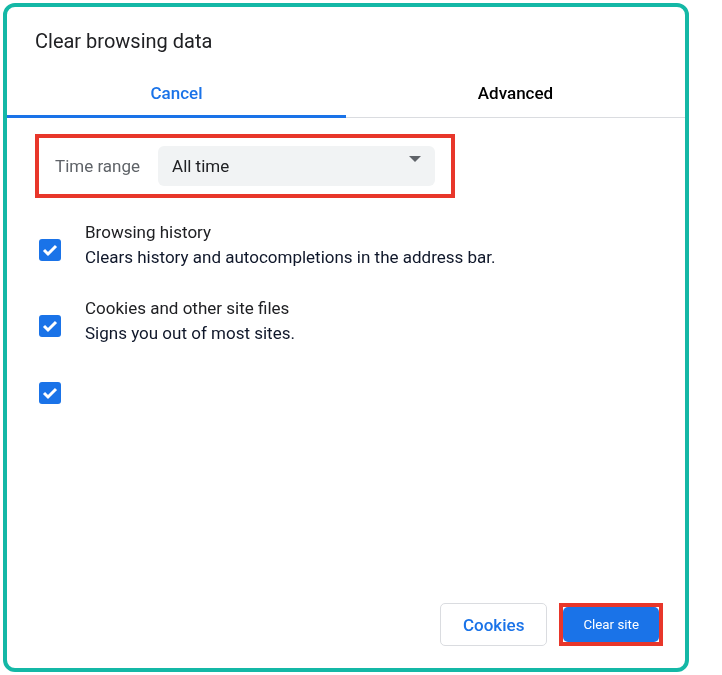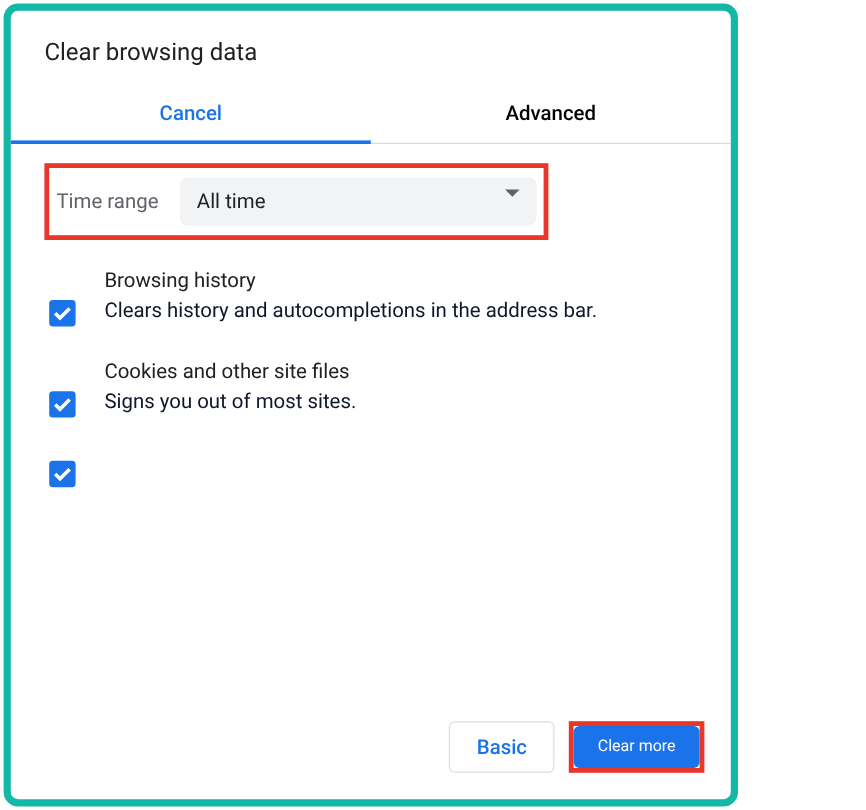--- a/index.html
+++ b/index.html
@@ -8,25 +8,25 @@
       padding: 0;
       font-family: 'Segoe UI', Roboto, Arial, sans-serif;
     }
     body {
       background: #fff;
       width: 722px;
       height: 675px;
       position: relative;
     }
     .dialog {
-      width: 612px;
+      width: 686px;
       height: 669px;
       margin: 3px;
       background: #fff;
-      border: 6px solid #14b8a6;
+      border: 4px solid #14b8a6;
       border-radius: 12px;
       display: flex;
       flex-direction: column;
       overflow: hidden;
     }
     .dialog-title {
       font-size: 20px;
       color: #202124;
       padding: 22px 28px 18px 28px;
       font-weight: 400;
@@ -58,21 +58,21 @@
       background: #1a73e8;
     }
     .content {
       padding: 16px 28px;
       flex: 1;
     }
     .time-range-row {
       display: flex;
       align-items: center;
       gap: 18px;
-      padding: 8px 6px;
+      padding: 8px 16px;
       border: 4px solid #e8362a;
       width: 420px;
       margin-bottom: 24px;
     }
     .time-range-label {
       font-size: 17px;
       color: #5f6368;
     }
     .dropdown {
       flex: 1;
@@ -90,21 +90,21 @@
     }
     .dropdown-arrow {
       width: 0;
       height: 0;
       border-left: 6px solid transparent;
       border-right: 6px solid transparent;
       border-top: 6px solid #5f6368;
     }
     .option-row {
       display: flex;
-      align-items: flex-end;
+      align-items: center;
       gap: 24px;
       margin-bottom: 28px;
       padding-left: 4px;
     }
     .checkbox {
       width: 22px;
       height: 22px;
       background: #1a73e8;
       border-radius: 3px;
       display: flex;
@@ -214,18 +214,18 @@
         <svg viewBox="0 0 16 16">
             <polyline points="2,8 6,12 14,4"></polyline>
           </svg>
       </div>
       <div class="option-text">
       </div>
     </div>
   </div>
 
   <div class="footer">
-    <button class="btn btn-cancel">Basic</button>
+    <button class="btn btn-cancel">Cookies</button>
     <div class="btn-primary-wrap">
-      <button class="btn-primary">Clear more</button>
+      <button class="btn-primary">Clear site</button>
     </div>
   </div>
 </div>
 
 </body></html>

